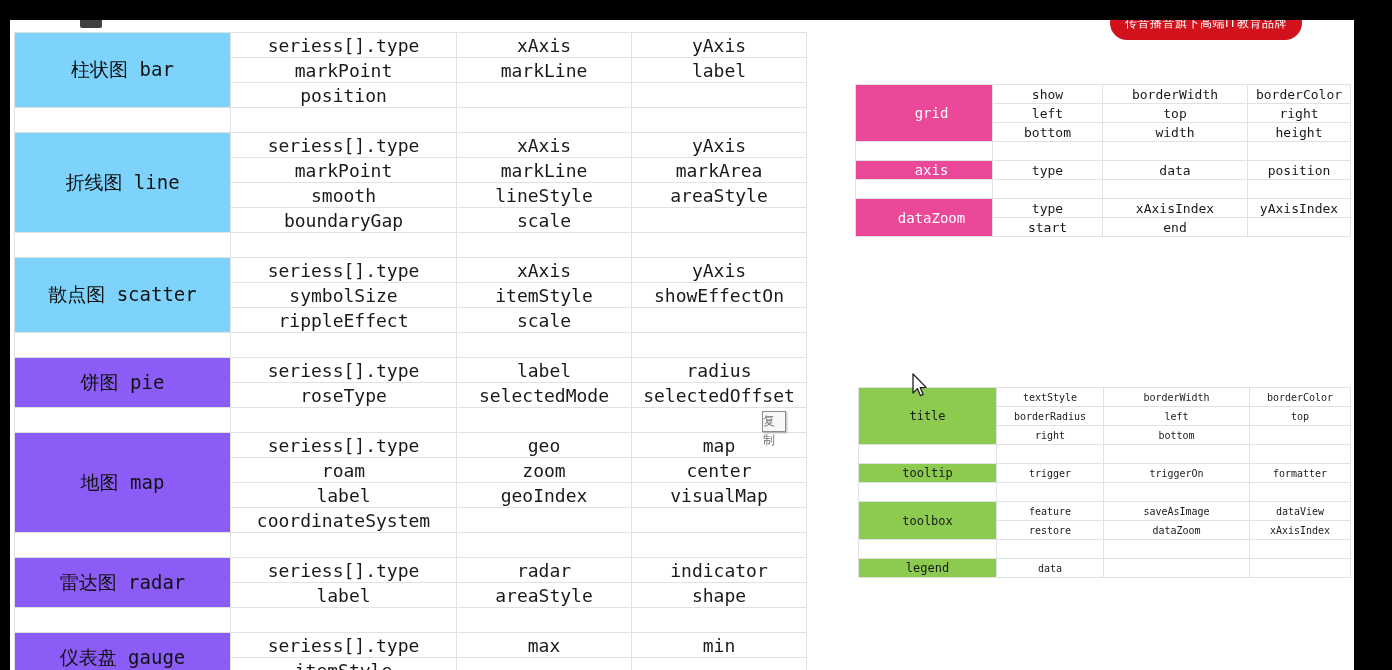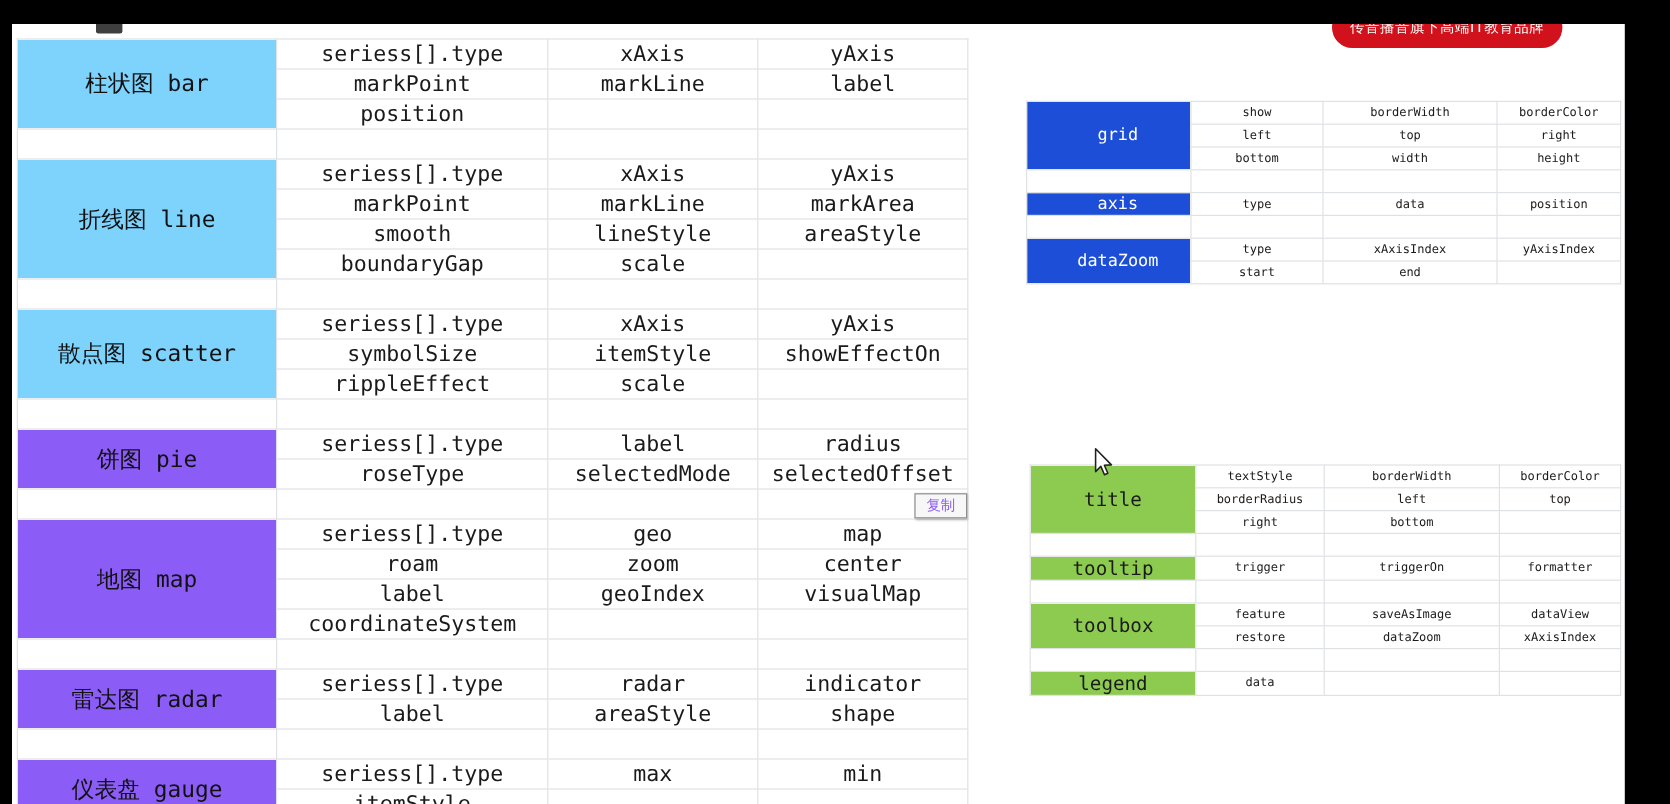--- a/index.html
+++ b/index.html
@@ -49,50 +49,50 @@
   .sheet tr.spacer td { border-left-color: #dfe2e5; }
 
   
   td.lab {
     color: #111111;
     font-weight: 400;
     border-color: #dfe2e5;
   }
   td.lab.cyan   { background: #7dd3fc; }
   td.lab.lblue  { background: #8b5cf6; }
-  td.lab.green  { background: #1d4ed8; color: #ffffff; padding-left: 15px; }
+  td.lab.green  { background: #ec4899; color: #ffffff; padding-left: 15px; }
   td.lab.lgreen { background: #8ccb50; color: #1a1a1a; }
   td.lab.empty  { background: #ffffff; }
 
   
   #left-sheet { left: 14px; top: 12px; width: 792px; }
   #left-sheet td { height: 25px; font-size: 18px; }
   #left-sheet col.c0 { width: 216px; }
   #left-sheet col.c1 { width: 226px; }
   #left-sheet col.c2 { width: 175px; }
   #left-sheet col.c3 { width: 175px; }
   #left-sheet td.lab { font-size: 19px; }
 
   
   #right-top-sheet { left: 855px; top: 64px; width: 495px; }
-  #right-top-sheet td { height: 19px; font-size: 10px; }
+  #right-top-sheet td { height: 19px; font-size: 13px; }
   #right-top-sheet col.c0 { width: 137px; }
   #right-top-sheet col.c1 { width: 110px; }
   #right-top-sheet col.c2 { width: 145px; }
   #right-top-sheet col.c3 { width: 103px; }
   #right-top-sheet td.lab { font-size: 14px; }
 
   
   #right-bot-sheet { left: 858px; top: 367px; width: 492px; }
   #right-bot-sheet td { height: 19px; font-size: 10px; }
   #right-bot-sheet col.c0 { width: 138px; }
   #right-bot-sheet col.c1 { width: 107px; }
   #right-bot-sheet col.c2 { width: 146px; }
   #right-bot-sheet col.c3 { width: 101px; }
-  #right-bot-sheet td.lab { font-size: 16px; }
+  #right-bot-sheet td.lab { font-size: 12px; }
 
   
   #red-badge {
     position: absolute;
     left: 1110px; top: -14px;
     width: 192px; height: 34px;
     background: #d1111b;
     border-radius: 17px;
     color: #ffffff;
     font-size: 12px;
@@ -111,28 +111,28 @@
     width: 22px; height: 14px;
     background: #3f3f3f;
     border-radius: 2px;
     z-index: 20;
   }
 
   
   #copy-btn {
     position: absolute;
     left: 762px; top: 391px;
-    width: 44px; height: 21px;
+    width: 24px; height: 21px;
     background: #f7f7f7;
     border: 1px solid #8e8e8e;
     box-shadow: 1px 1px 2px rgba(0,0,0,.30);
     font-size: 12px;
     line-height: 19px;
-    text-align: center;
-    color: #8b5cf6;
+    text-align: left;
+    color: #737373;
     font-family: "DejaVu Sans", "Liberation Sans", sans-serif;
     z-index: 30;
   }
 
   
   #cursor {
     position: absolute;
     left: 911px; top: 353px;
     width: 18px; height: 26px;
     z-index: 35;

